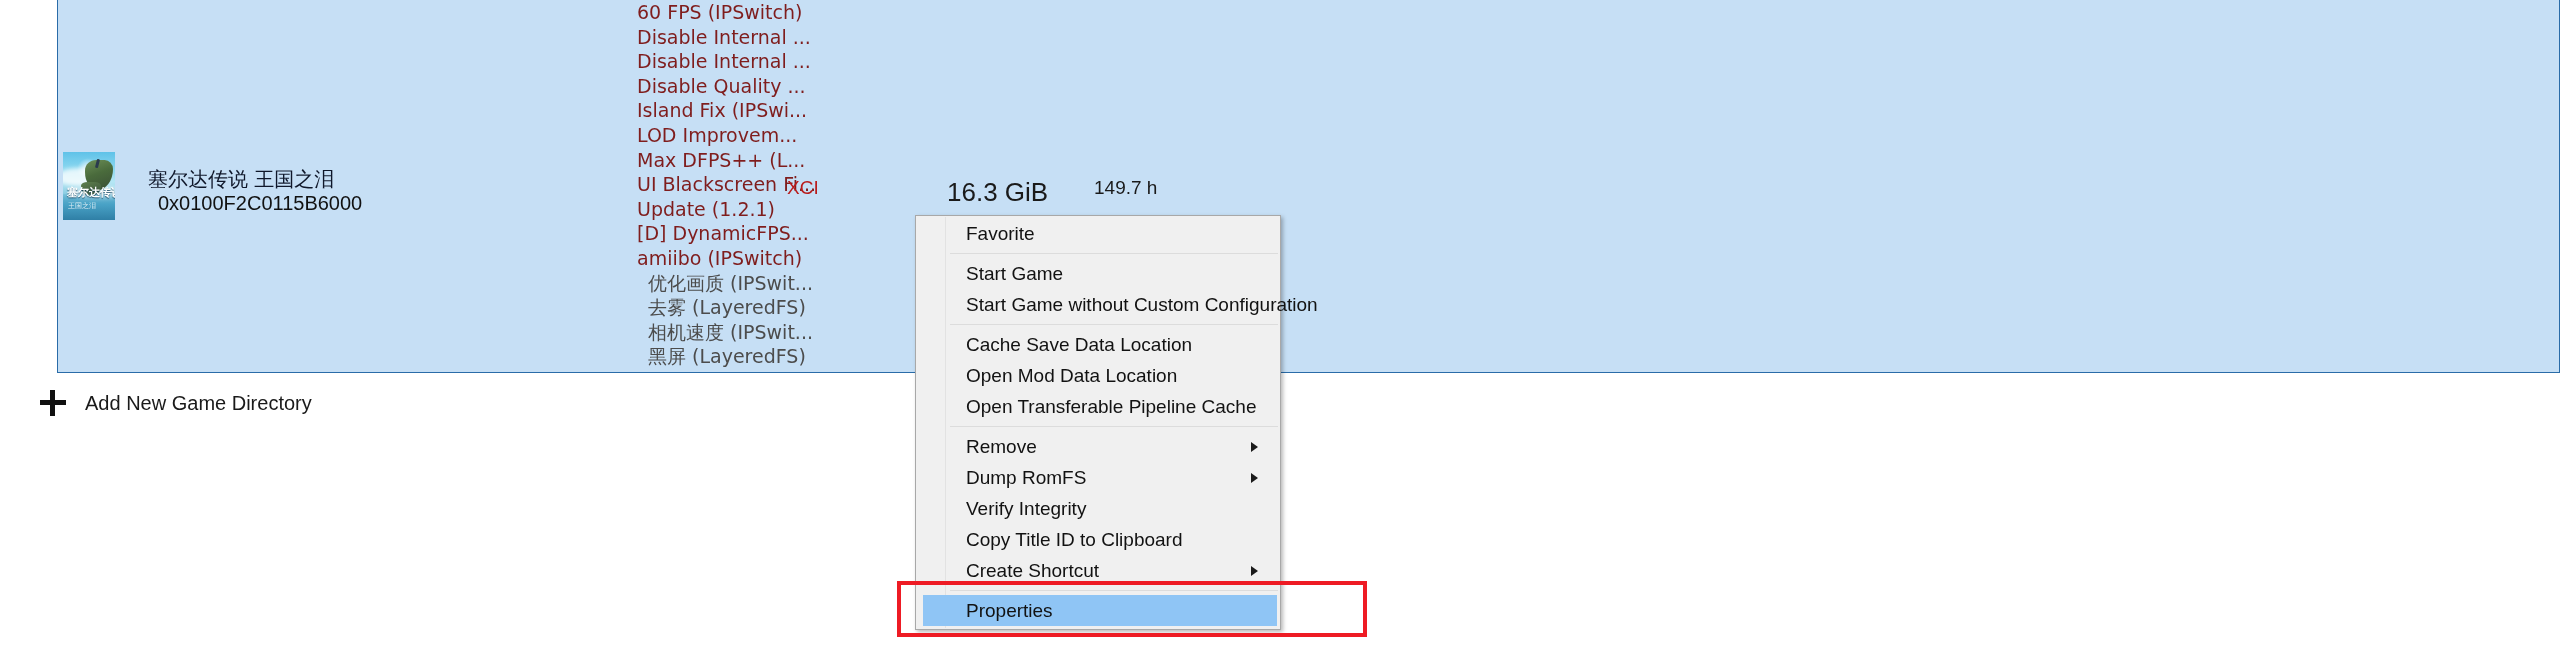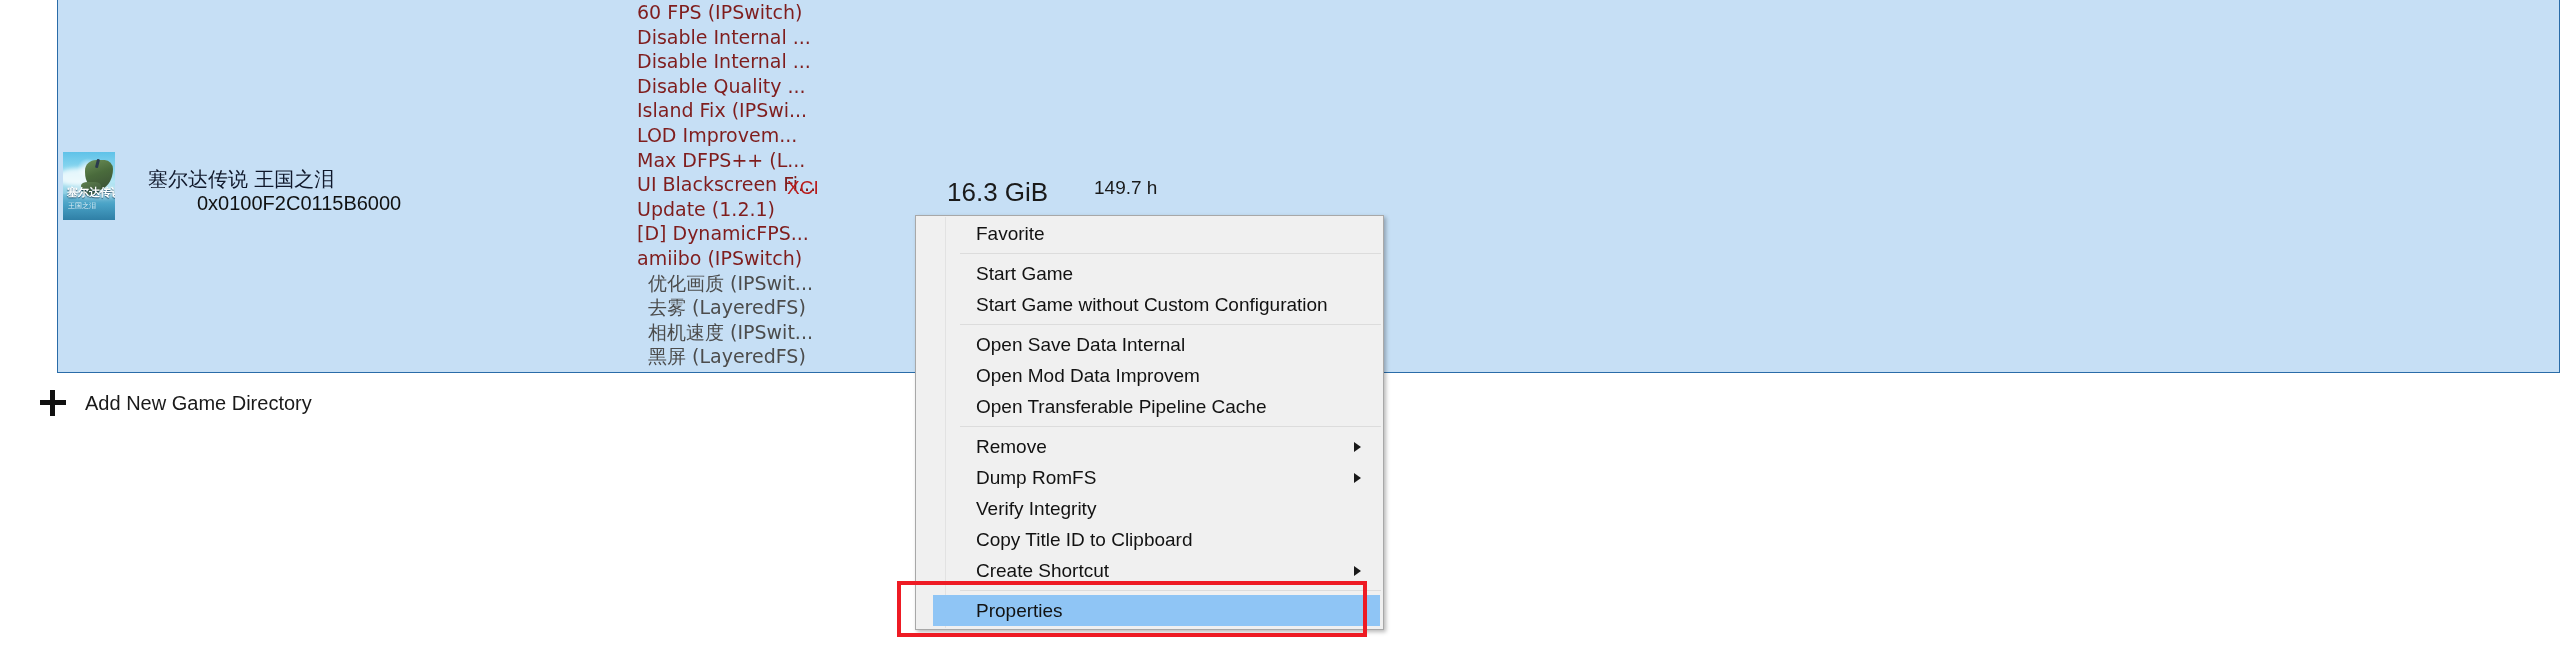--- a/index.html
+++ b/index.html
@@ -102,21 +102,20 @@
     white-space: nowrap;
     font-family: "DejaVu Sans", sans-serif;
   }
   #game-id {
     position: absolute;
     left: 158px;
     top: 192px;
     font-size: 20px;
     color: #111111;
     white-space: nowrap;
-    margin-left: 39px;
   }
 
   
   #mod-list {
     position: absolute;
     left: 637px;
     top: 0px;
     width: 200px;
   }
   #mod-list .mod-item {
@@ -188,26 +187,26 @@
     font-size: 20px;
     color: #1a1a1a;
     white-space: nowrap;
   }
 
   
   #ctx-menu {
     position: absolute;
     left: 915px;
     top: 215px;
-    width: 469px;
+    width: 366px;
     background: #f0f0f0;
     border: 1px solid #a8a8a8;
     box-sizing: border-box;
     box-shadow: 2px 2px 4px rgba(0,0,0,0.28);
-    padding: 2px 0 3px 14px;
+    padding: 2px 0 3px 4px;
   }
   #ctx-menu .gutter {
     position: absolute;
     left: 1px; top: 1px; bottom: 1px;
     width: 28px;
     background: #f0f0f0;
     border-right: 1px solid #e2e2e2;
   }
   #ctx-menu .menu-item {
     position: relative;
@@ -301,22 +300,22 @@
   <span class="label">Add New Game Directory</span>
 </div>
 
 <div id="ctx-menu">
   <div class="gutter"></div>
 <div class="menu-item"><span>Favorite</span></div>
     <div class="sep"></div>
     <div class="menu-item"><span>Start Game</span></div>
     <div class="menu-item"><span>Start Game without Custom Configuration</span></div>
     <div class="sep"></div>
-    <div class="menu-item"><span>Open Save Data Internal</span></div>
-    <div class="menu-item"><span>Open Mod Data Improvem</span></div>
+    <div class="menu-item"><span>Cache Save Data Location</span></div>
+    <div class="menu-item"><span>Open Mod Data Location</span></div>
     <div class="menu-item"><span>Open Transferable Pipeline Cache</span></div>
     <div class="sep"></div>
     <div class="menu-item"><span>Remove</span><span class="arrow"></span></div>
     <div class="menu-item"><span>Dump RomFS</span><span class="arrow"></span></div>
     <div class="menu-item"><span>Verify Integrity</span></div>
     <div class="menu-item"><span>Copy Title ID to Clipboard</span></div>
     <div class="menu-item"><span>Create Shortcut</span><span class="arrow"></span></div>
     <div class="sep"></div>
     <div class="menu-item highlighted"><span>Properties</span></div>
   </div>

